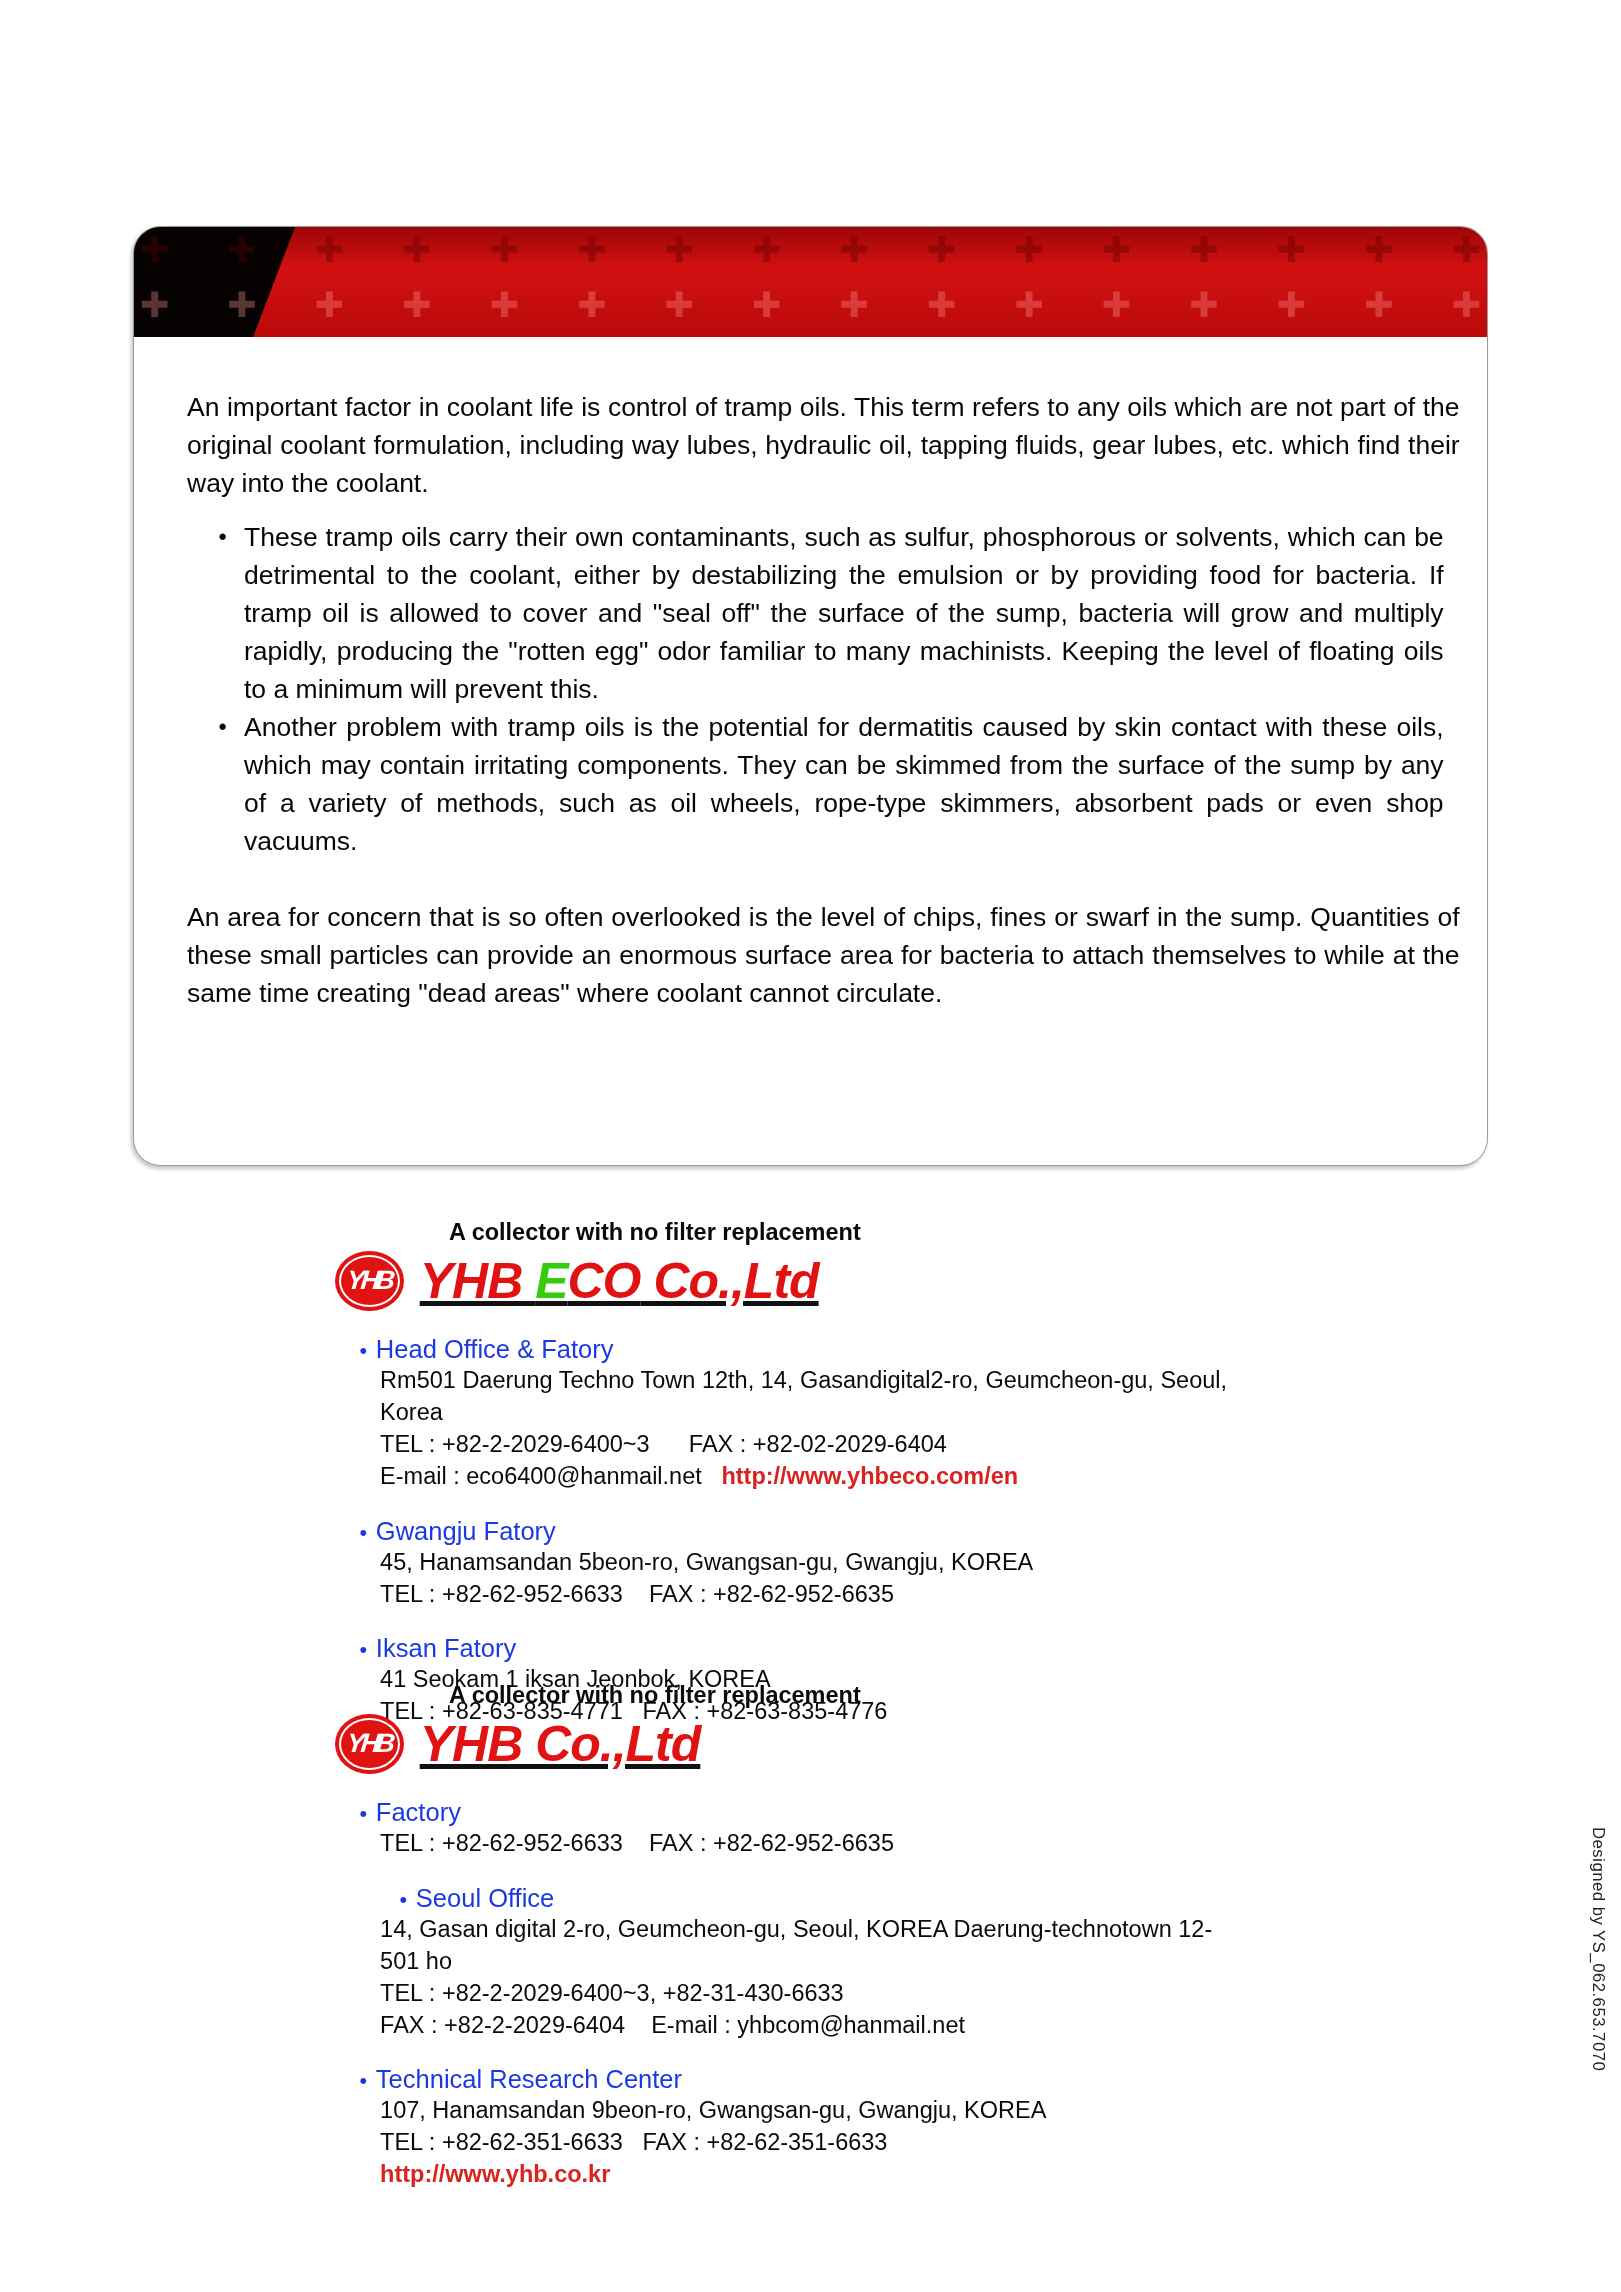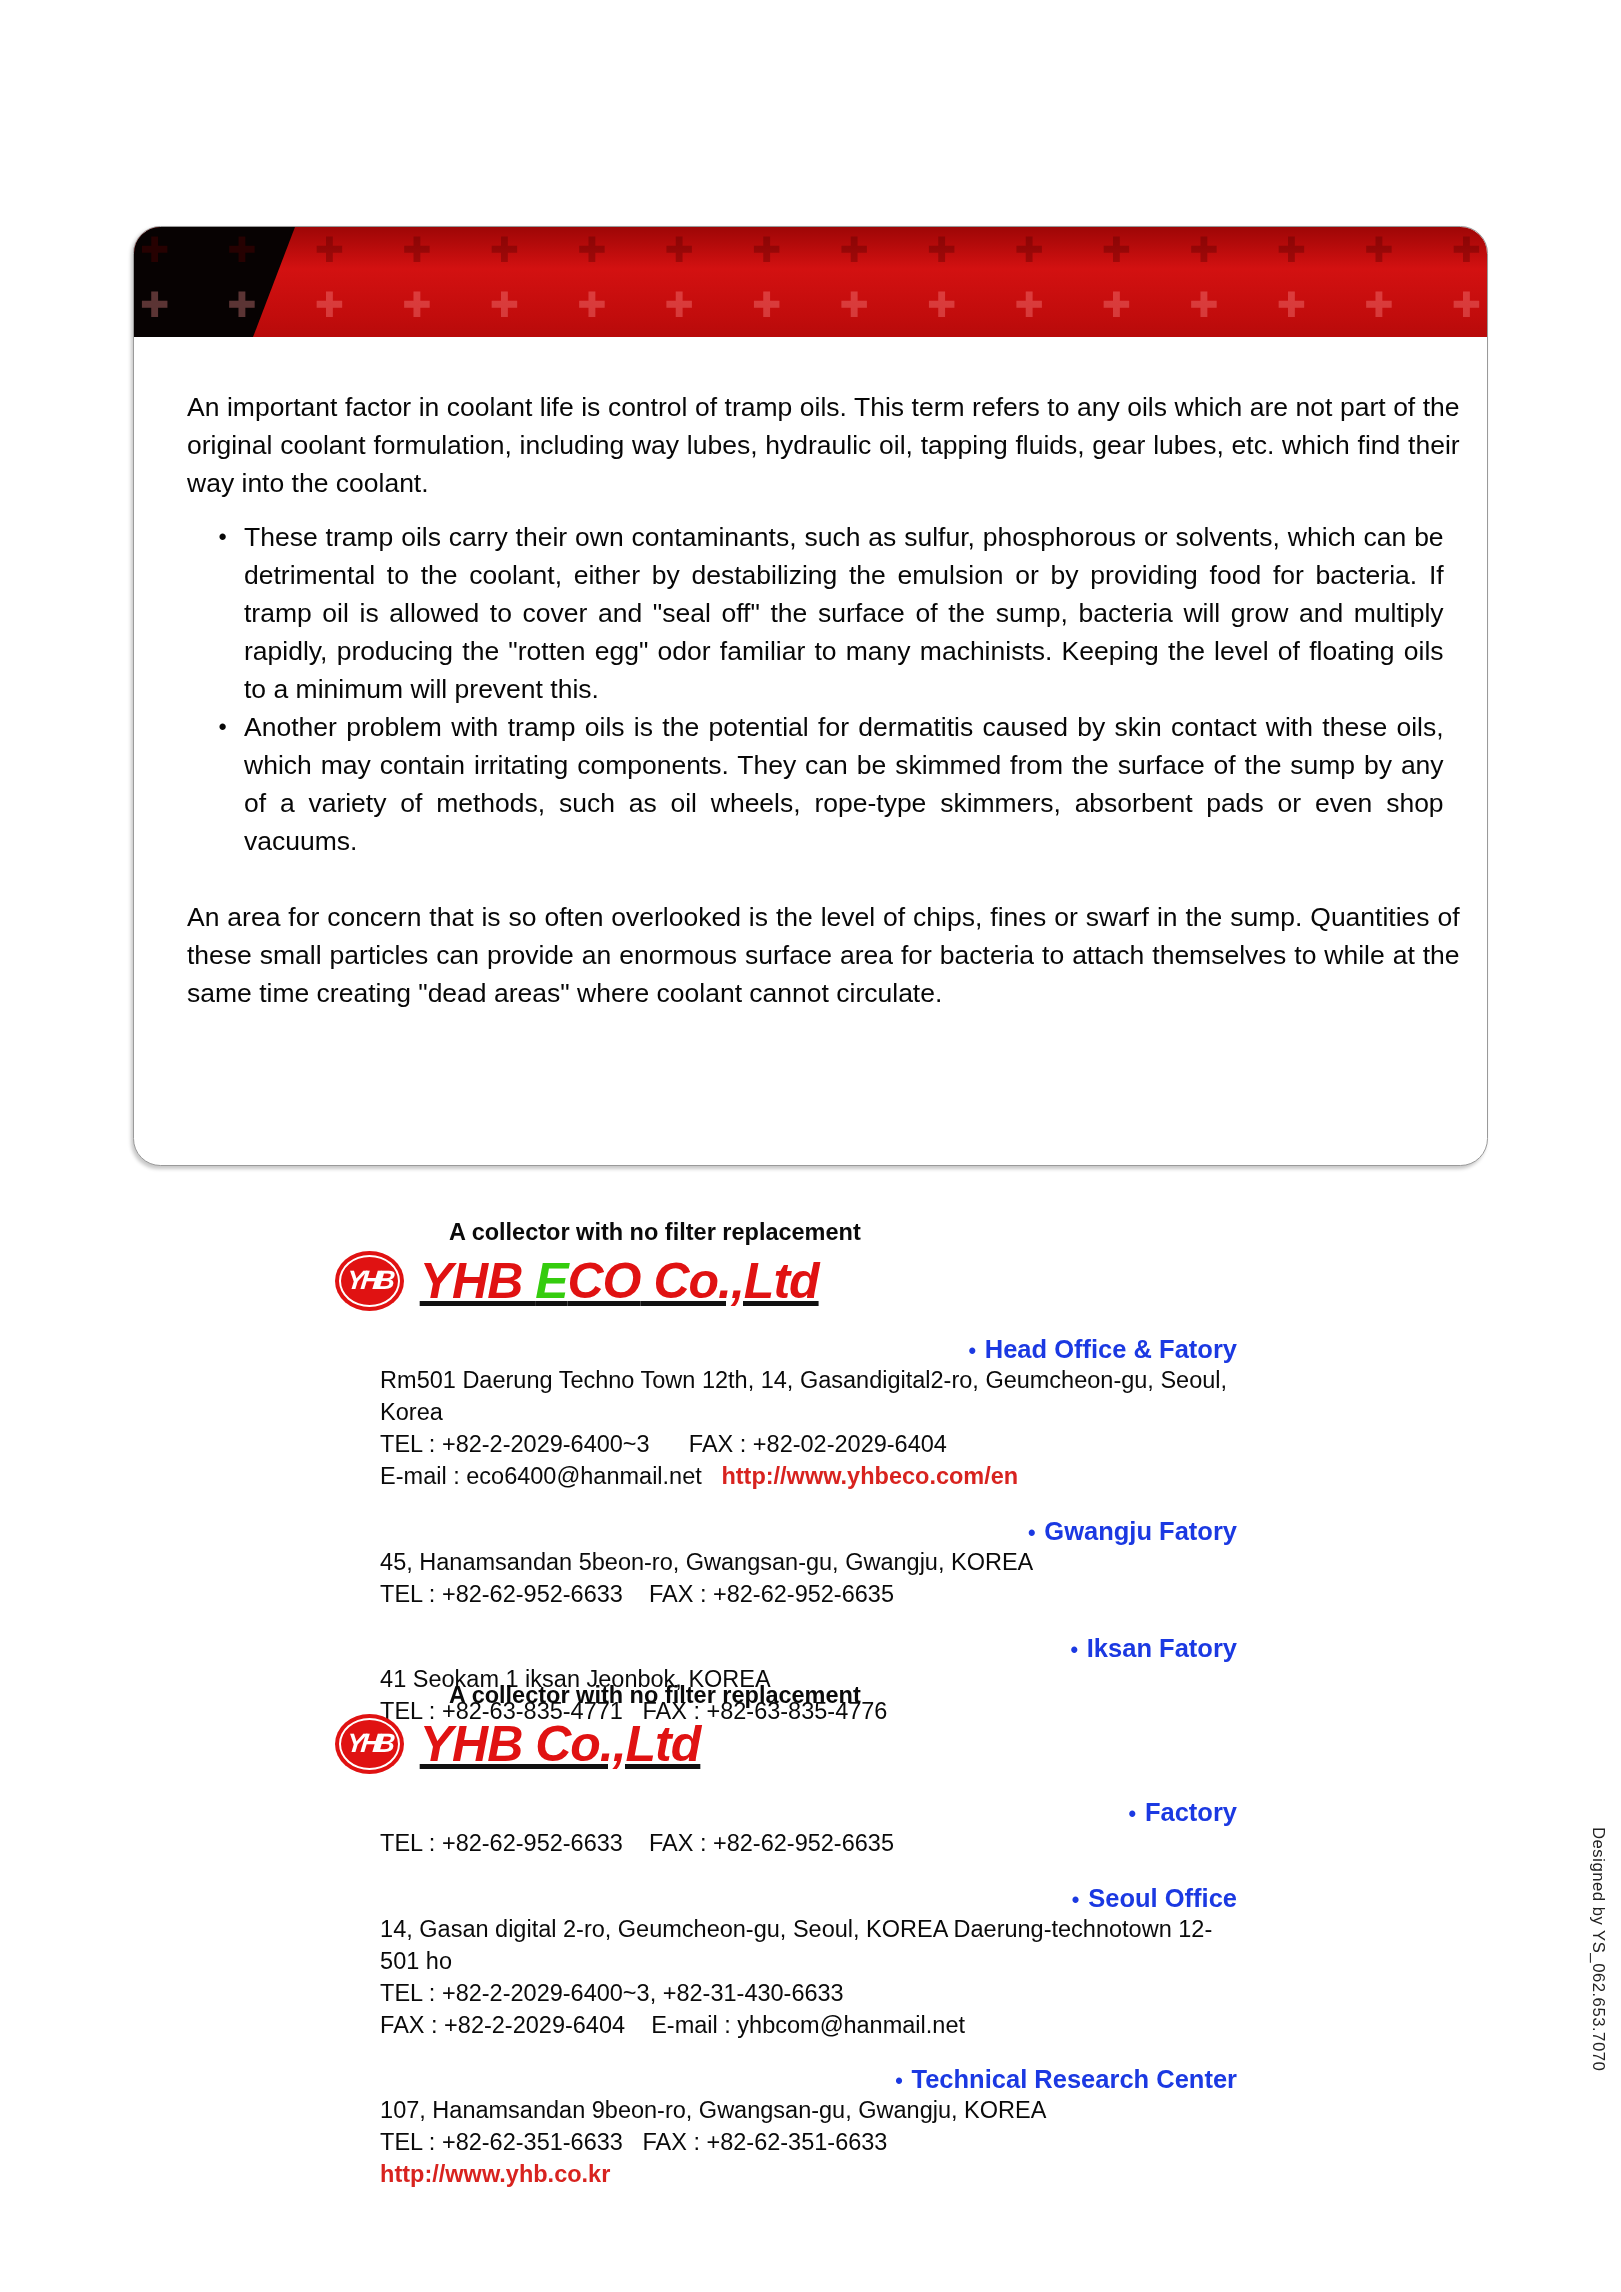--- a/index.html
+++ b/index.html
@@ -45,21 +45,21 @@
   .logo-row{display:flex;align-items:center;gap:15.7px;margin-top:4.9px;}
   .logo-oval{position:relative;width:69px;height:60px;border-radius:50%;
              background:#e01212;flex:0 0 auto;
              display:flex;align-items:center;justify-content:center;}
   .logo-ring{position:absolute;inset:3.9px;border:2.5px solid #fff;border-radius:50%;}
   .logo-mono{position:relative;color:#fff;font-style:italic;font-weight:700;
              font-size:26.5px;letter-spacing:-3.9px;transform:skewX(-6deg);}
   .company-name{font-size:50px;font-weight:800;font-style:italic;letter-spacing:-1px;
                 white-space:nowrap;text-decoration:underline;}
   .office{margin-left:24.5px;}
-  .office-heading{margin-top:24.5px;font-size:25.5px;font-weight:700;text-align:right;}
+  .office-heading{margin-top:24.5px;font-size:25.5px;font-weight:400;}
   .office-heading .bullet{font-size:21.6px;margin-right:8.8px;}
   .office-line{margin-left:20.6px;font-size:23.5px;line-height:32px;white-space:pre-wrap;color:#0a0a0a;}
   .office-line .link{font-weight:700;}
 
   
   .designer{position:absolute;right:12.7px;top:1827px;writing-mode:vertical-rl;
             font-size:16.7px;color:#222;letter-spacing:0.5px;}
 </style>
 </head>
 <body>
@@ -120,21 +120,21 @@
             <span class="logo-ring"></span>
             <span class="logo-mono">YHB</span>
           </span>
           <span class="company-name"><span style="color: rgb(224, 18, 18);">YHB Co.,Ltd</span></span>
         </div>
         <div class="office">
           <div class="office-heading" style="color: rgb(27, 57, 226);"><span class="bullet">•</span>Factory</div>
           <div class="office-line"><span>TEL : +82-62-952-6633    FAX : +82-62-952-6635</span></div>
         </div>
         <div class="office">
-          <div class="office-heading" style="color: rgb(27, 57, 226);"><span class="bullet">•</span>Seoul Office</div>
+          <div class="office-heading" style="color: rgb(27, 57, 226); margin-left: 40px;"><span class="bullet">•</span>Seoul Office</div>
           <div class="office-line"><span>14, Gasan digital 2-ro, Geumcheon-gu, Seoul, KOREA Daerung-technotown 12-501 ho</span></div>
           <div class="office-line"><span>TEL : +82-2-2029-6400~3, +82-31-430-6633</span></div>
           <div class="office-line"><span>FAX : +82-2-2029-6404    E-mail : yhbcom@hanmail.net</span></div>
         </div>
         <div class="office">
           <div class="office-heading" style="color: rgb(27, 57, 226);"><span class="bullet">•</span>Technical Research Center</div>
           <div class="office-line"><span>107, Hanamsandan 9beon-ro, Gwangsan-gu, Gwangju, KOREA</span></div>
           <div class="office-line"><span>TEL : +82-62-351-6633   FAX : +82-62-351-6633</span></div>
           <div class="office-line"><span class="link" style="color: rgb(216, 35, 31);">http://www.yhb.co.kr</span></div>
         </div>

